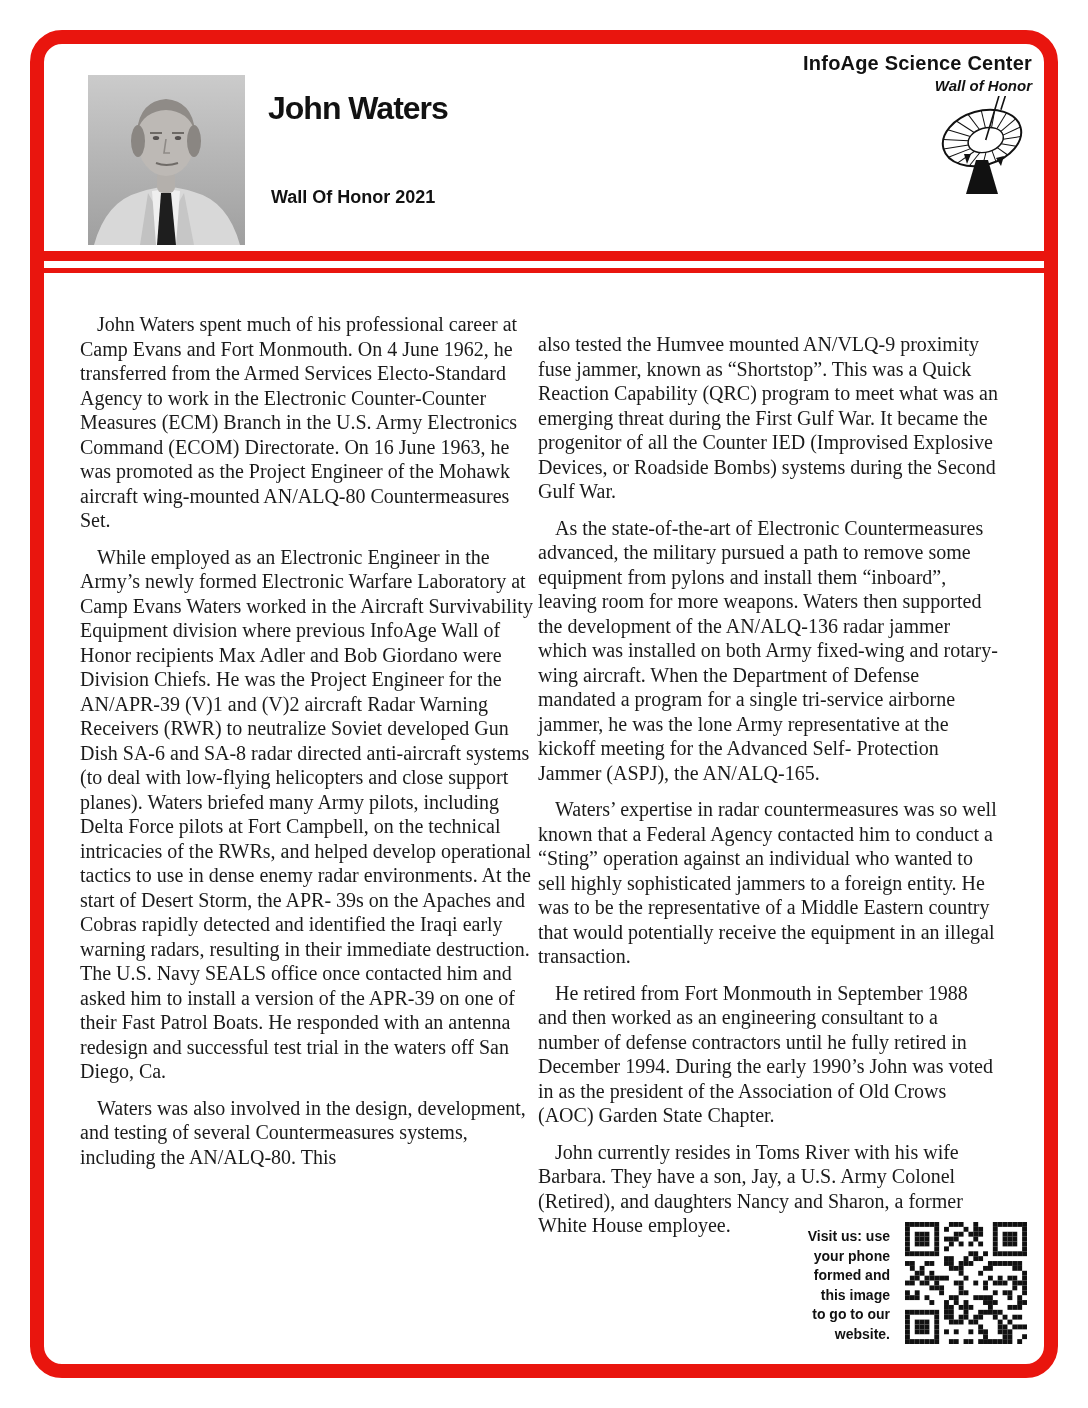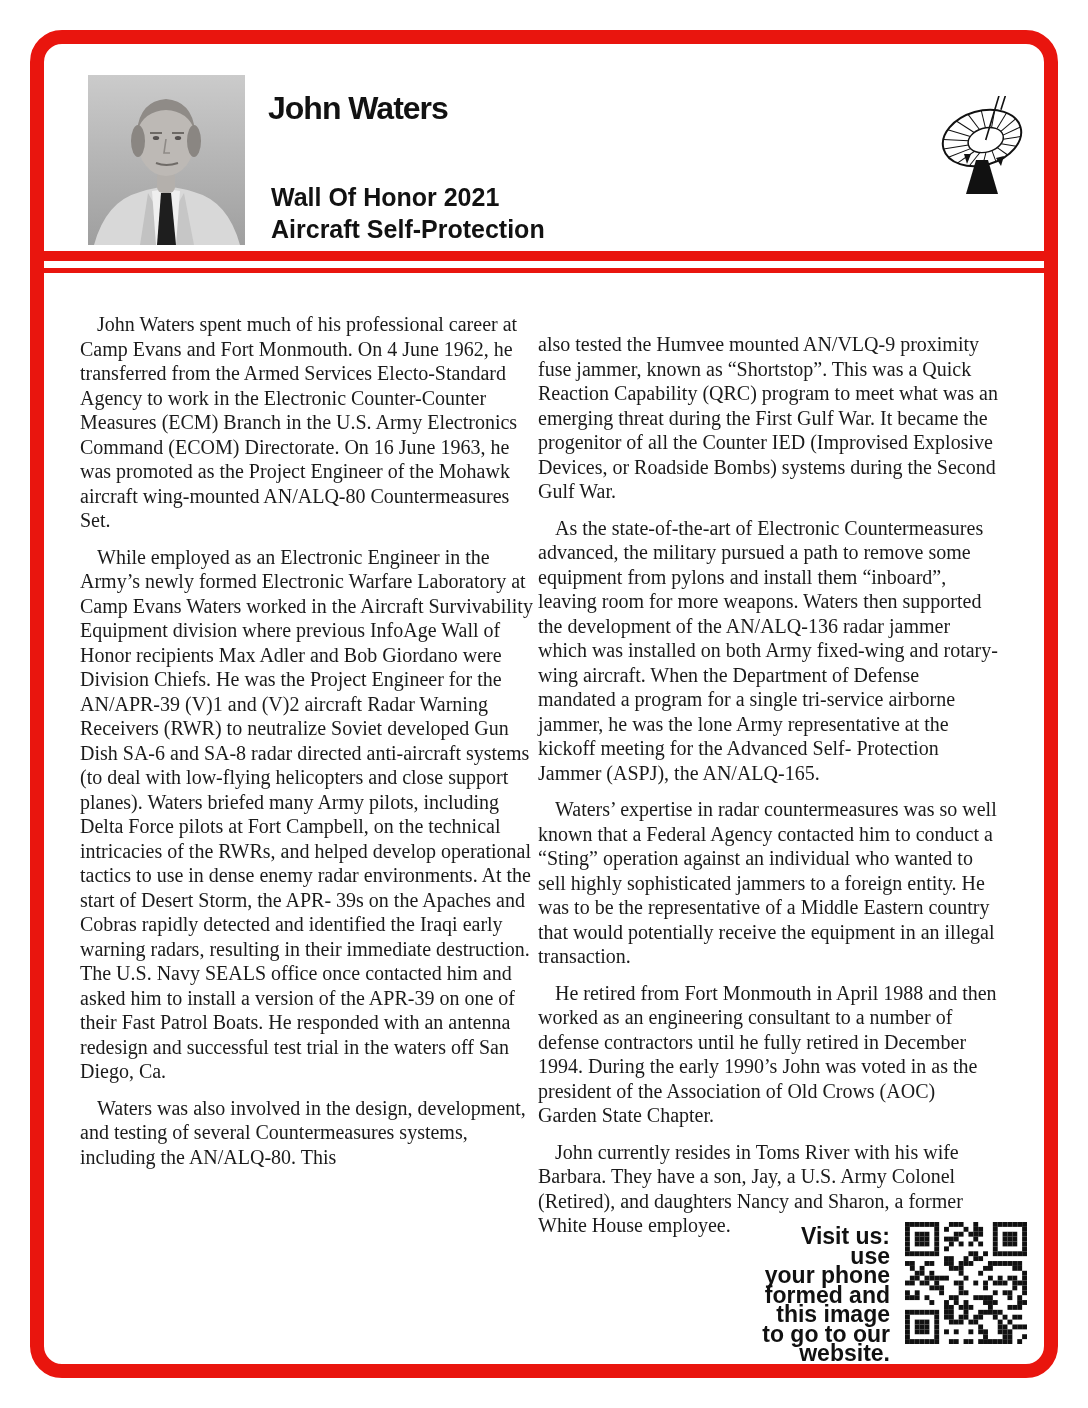--- a/index.html
+++ b/index.html
@@ -14,21 +14,21 @@
     border:14px solid var(--accent); border-radius:32px;
   }
   
   .photo { position:absolute; left:88px; top:75px; width:157px; height:170px; }
   .photo svg { width:100%; height:100%; display:block; }
   .title {
     position:absolute; left:268px; top:90px; font-size:32px; font-weight:bold;
     letter-spacing:-1px; color:var(--heading); white-space:nowrap;
   }
   .subtitle {
-    position:absolute; left:271px; top:181px; font-size:25px; font-weight:bold;
+    position:absolute; left:271px; top:181px; font-size:18px; font-weight:bold;
     line-height:32px; color:var(--heading);
   }
   .org { position:absolute; right:56px; top:52px; text-align:right; }
   .org-name { font-size:20px; font-weight:bold; letter-spacing:0.2px; }
   .org-tag  { font-size:15px; font-style:italic; font-weight:bold; margin-top:2px; }
   .radar { position:absolute; left:936px; top:96px; width:96px; height:100px; }
   .radar svg { width:100%; height:100%; display:block; }
   
   .divider-thick { position:absolute; left:44px; top:251px; width:1000px; height:10px; background:var(--accent); }
   .divider-thin  { position:absolute; left:44px; top:268px; width:1000px; height:5px;  background:var(--accent); }
@@ -38,21 +38,21 @@
     display:flex; gap:0;
     font-family:"Liberation Serif", serif; font-size:20px; line-height:24.5px; color:var(--text);
   }
   .col-left  { width:458px; }
   .col-right { width:460px; }
   .columns p { margin:0 0 12px 0; text-indent:17px; }
   .col-right p:first-child { text-indent:0;margin-top:20px; }
   
   .visit {
     position:absolute; right:198px; top:1227px; width:130px; text-align:right;
-    font-size:23px; font-weight:bold; line-height:19.5px; color:#111111;
+    font-size:14px; font-weight:bold; line-height:19.5px; color:#111111;
   }
   .qr { position:absolute; left:905px; top:1222px; width:122px; height:122px; }
   .qr svg { width:100%; height:100%; display:block; }
 </style>
 </head>
 <body>
 
 <div class="page">
 
   <div class="frame"></div>
@@ -89,23 +89,26 @@
       <ellipse cx="90" cy="63" rx="3.2" ry="2" fill="#555150"></ellipse>
       <path d="M78 64 L76 78 L82 78" fill="none" stroke="#8e8a86" stroke-width="1.6"></path>
       <path d="M68 88 Q78 92 90 88" fill="none" stroke="#6f6b67" stroke-width="2"></path>
     </svg>
   </div>
 
   <div class="title">John Waters</div>
 
   <div class="subtitle">
     <div>Wall Of Honor 2021</div>
-    <div>Aircraft Self-Protection</div>
   </div>
 
+  <div class="org">
+    <div class="org-name">InfoAge Science Center</div>
+    <div class="org-tag">Wall of Honor</div>
+  </div>
 
   <div class="radar">
     <svg viewBox="0 0 96 100" aria-hidden="true">
       <g transform="rotate(-16 46 42)">
         <ellipse cx="46" cy="42" rx="40" ry="27" fill="#ffffff" stroke="#111111" stroke-width="2"></ellipse>
         <g id="radar-spokes">
             <line x1="67.0" y1="45.0" x2="86.0" y2="42.0" stroke="#111111" stroke-width="1"></line>
             <line x1="65.9" y1="49.1" x2="83.6" y2="51.2" stroke="#111111" stroke-width="1"></line>
             <line x1="62.8" y1="52.7" x2="76.6" y2="59.4" stroke="#111111" stroke-width="1"></line>
             <line x1="58.0" y1="55.4" x2="66.0" y2="65.4" stroke="#111111" stroke-width="1"></line>
@@ -139,21 +142,21 @@
   <main class="columns">
     <div class="col-left" id="col-left">
         <p>John Waters spent much of his professional career at Camp Evans and Fort Monmouth. On 4 June 1962, he transferred from the Armed Services Electo-Standard Agency to work in the Electronic Counter-Counter Measures (ECM) Branch in the U.S. Army Electronics Command (ECOM) Directorate. On 16 June 1963, he was promoted as the Project Engineer of the Mohawk aircraft wing-mounted AN/ALQ-80 Countermeasures Set.</p>
         <p>While employed as an Electronic Engineer in the Army’s newly formed Electronic Warfare Laboratory at Camp Evans Waters worked in the Aircraft Survivability Equipment division where previous InfoAge Wall of Honor recipients Max Adler and Bob Giordano were Division Chiefs. He was the Project Engineer for the AN/APR-39 (V)1 and (V)2 aircraft Radar Warning Receivers (RWR) to neutralize Soviet developed Gun Dish SA-6 and SA-8 radar directed anti-aircraft systems (to deal with low-flying helicopters and close support planes). Waters briefed many Army pilots, including Delta Force pilots at Fort Campbell, on the technical intricacies of the RWRs, and helped develop operational tactics to use in dense enemy radar environments. At the start of Desert Storm, the APR- 39s on the Apaches and Cobras rapidly detected and identified the Iraqi early warning radars, resulting in their immediate destruction. The U.S. Navy SEALS office once contacted him and asked him to install a version of the APR-39 on one of their Fast Patrol Boats. He responded with an antenna redesign and successful test trial in the waters off San Diego, Ca.</p>
         <p>Waters was also involved in the design, development, and testing of several Countermeasures systems, including the AN/ALQ-80. This</p>
       </div>
     <div class="col-right" id="col-right">
         <p>also tested the Humvee mounted AN/VLQ-9 proximity fuse jammer, known as “Shortstop”. This was a Quick Reaction Capability (QRC) program to meet what was an emerging threat during the First Gulf War. It became the progenitor of all the Counter IED (Improvised Explosive Devices, or Roadside Bombs) systems during the Second Gulf War.</p>
         <p>As the state-of-the-art of Electronic Countermeasures advanced, the military pursued a path to remove some equipment from pylons and install them “inboard”, leaving room for more weapons. Waters then supported the development of the AN/ALQ-136 radar jammer which was installed on both Army fixed-wing and rotary-wing aircraft. When the Department of Defense mandated a program for a single tri-service airborne jammer, he was the lone Army representative at the kickoff meeting for the Advanced Self- Protection Jammer (ASPJ), the AN/ALQ-165.</p>
         <p>Waters’ expertise in radar countermeasures was so well known that a Federal Agency contacted him to conduct a “Sting” operation against an individual who wanted to sell highly sophisticated jammers to a foreign entity. He was to be the representative of a Middle Eastern country that would potentially receive the equipment in an illegal transaction.</p>
-        <p>He retired from Fort Monmouth in April 1988 and then worked as an engineering consultant to a number of defense contractors until he fully retired in December 1994. During the early 1990’s John was voted in as the president of the Association of Old Crows (AOC) Garden State Chapter.</p>
+        <p>He retired from Fort Monmouth in September 1988 and then worked as an engineering consultant to a number of defense contractors until he fully retired in December 1994. During the early 1990’s John was voted in as the president of the Association of Old Crows (AOC) Garden State Chapter.</p>
         <p>John currently resides in Toms River with his wife Barbara. They have a son, Jay, a U.S. Army Colonel (Retired), and daughters Nancy and Sharon, a former White House employee.</p>
       </div>
   </main>
 
   <div class="visit" id="visit-text">
       <div>Visit us: use</div>
       <div>your phone</div>
       <div>formed and</div>
       <div>this image</div>
       <div>to go to our</div>

